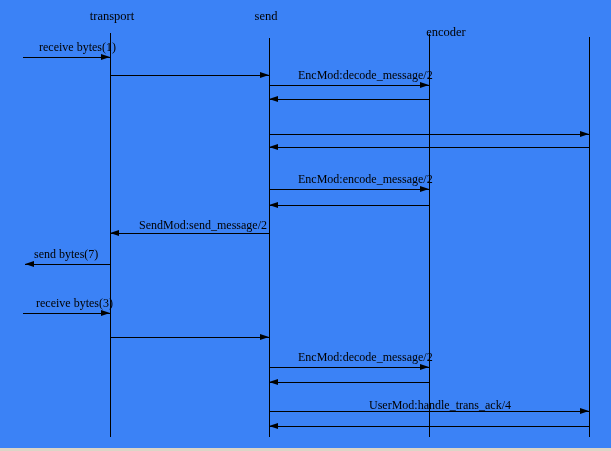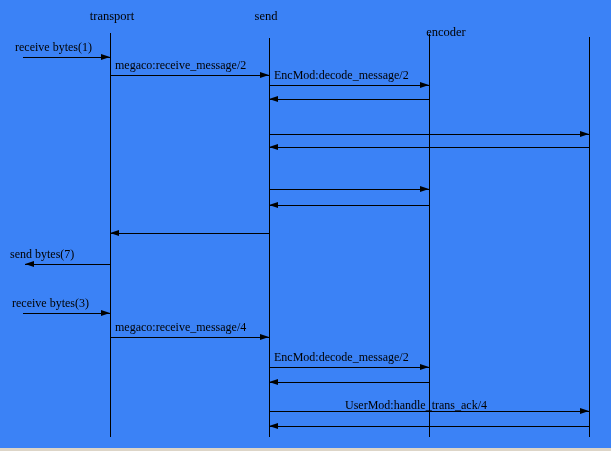--- a/index.html
+++ b/index.html
@@ -13,21 +13,21 @@
   .lifeline-label{
     position:absolute;transform:translateX(-50%);
     font-size:12.5px;color:#000;white-space:nowrap;line-height:14px;
   }
   .msg-line{position:absolute;height:1px;}
   .arrow-head{position:absolute;width:0;height:0;border-top:3.5px solid transparent;border-bottom:3.5px solid transparent;}
   .arrow-right{border-left:9px solid #000;}
   .arrow-left{border-right:9px solid #000;}
   .msg-label{
     position:absolute;font-size:12px;color:#000;
-    white-space:nowrap;line-height:14px;
+    white-space:nowrap;line-height:14px;margin-left:24px;
   }
   .msg-label.centered{transform:translateX(-50%);}
   .bottom-edge{position:absolute;left:0;right:0;bottom:0;height:3px;}
 </style>
 </head>
 <body>
 
 <div id="stage" style="background: #3b82f6;">
   <div class="bottom-edge" style="background: rgb(221, 213, 199);"></div>
 <div class="lifeline-line" style="left: 110px; top: 33px; height: 404px; background: rgb(0, 0, 0);"></div>
@@ -36,45 +36,45 @@
     <div class="lifeline-label" style="left: 266px; top: 9px;">send</div>
     <div class="lifeline-line" style="left: 429px; top: 34px; height: 403px; background: rgb(0, 0, 0);"></div>
     <div class="lifeline-label" style="left: 427px; top: 25px; margin-left: 19px;">encoder</div>
     <div class="lifeline-line" style="left: 589px; top: 37px; height: 400px; background: rgb(0, 0, 0);"></div>
     <div class="lifeline-label" style="left: 586px; top: 9px; margin-left: 48px;">user</div>
     <div class="msg-line" style="left: 23px; top: 57px; width: 87px; background: rgb(0, 0, 0);"></div>
     <div class="arrow-head arrow-right" style="top: 54px; left: 101px; border-left-color: rgb(0, 0, 0);"></div>
     <div class="msg-label" style="left: 15px; top: 40px;">receive bytes(1)</div>
     <div class="msg-line" style="left: 110px; top: 75px; width: 159px; background: rgb(0, 0, 0);"></div>
     <div class="arrow-head arrow-right" style="top: 72px; left: 260px; border-left-color: rgb(0, 0, 0);"></div>
-    <div class="msg-label" style="left: 115px; top: 58px;">megaco:receive_message/2</div>
     <div class="msg-line" style="left: 269px; top: 85px; width: 160px; background: rgb(0, 0, 0);"></div>
     <div class="arrow-head arrow-right" style="top: 82px; left: 420px; border-left-color: rgb(0, 0, 0);"></div>
     <div class="msg-label" style="left: 274px; top: 68px;">EncMod:decode_message/2</div>
     <div class="msg-line" style="left: 269px; top: 99px; width: 160px; background: rgb(0, 0, 0);"></div>
     <div class="arrow-head arrow-left" style="top: 96px; left: 269px; border-right-color: rgb(0, 0, 0);"></div>
     <div class="msg-line" style="left: 269px; top: 134px; width: 320px; background: rgb(0, 0, 0);"></div>
     <div class="arrow-head arrow-right" style="top: 131px; left: 580px; border-left-color: rgb(0, 0, 0);"></div>
     <div class="msg-line" style="left: 269px; top: 147px; width: 320px; background: rgb(0, 0, 0);"></div>
     <div class="arrow-head arrow-left" style="top: 144px; left: 269px; border-right-color: rgb(0, 0, 0);"></div>
     <div class="msg-line" style="left: 269px; top: 189px; width: 160px; background: rgb(0, 0, 0);"></div>
     <div class="arrow-head arrow-right" style="top: 186px; left: 420px; border-left-color: rgb(0, 0, 0);"></div>
+    <div class="msg-label" style="left: 274px; top: 172px;">EncMod:encode_message/2</div>
     <div class="msg-line" style="left: 269px; top: 205px; width: 160px; background: rgb(0, 0, 0);"></div>
     <div class="arrow-head arrow-left" style="top: 202px; left: 269px; border-right-color: rgb(0, 0, 0);"></div>
     <div class="msg-line" style="left: 110px; top: 233px; width: 159px; background: rgb(0, 0, 0);"></div>
     <div class="arrow-head arrow-left" style="top: 230px; left: 110px; border-right-color: rgb(0, 0, 0);"></div>
+    <div class="msg-label" style="left: 115px; top: 218px;">SendMod:send_message/2</div>
     <div class="msg-line" style="left: 25px; top: 264px; width: 85px; background: rgb(0, 0, 0);"></div>
     <div class="arrow-head arrow-left" style="top: 261px; left: 25px; border-right-color: rgb(0, 0, 0);"></div>
     <div class="msg-label" style="left: 10px; top: 247px;">send bytes(7)</div>
     <div class="msg-line" style="left: 23px; top: 313px; width: 87px; background: rgb(0, 0, 0);"></div>
     <div class="arrow-head arrow-right" style="top: 310px; left: 101px; border-left-color: rgb(0, 0, 0);"></div>
     <div class="msg-label" style="left: 12px; top: 296px;">receive bytes(3)</div>
     <div class="msg-line" style="left: 110px; top: 337px; width: 159px; background: rgb(0, 0, 0);"></div>
     <div class="arrow-head arrow-right" style="top: 334px; left: 260px; border-left-color: rgb(0, 0, 0);"></div>
-    <div class="msg-label" style="left: 115px; top: 320px;">megaco:receive_message/4</div>
     <div class="msg-line" style="left: 269px; top: 367px; width: 160px; background: rgb(0, 0, 0);"></div>
     <div class="arrow-head arrow-right" style="top: 364px; left: 420px; border-left-color: rgb(0, 0, 0);"></div>
     <div class="msg-label" style="left: 274px; top: 350px;">EncMod:decode_message/2</div>
     <div class="msg-line" style="left: 269px; top: 382px; width: 160px; background: rgb(0, 0, 0);"></div>
     <div class="arrow-head arrow-left" style="top: 379px; left: 269px; border-right-color: rgb(0, 0, 0);"></div>
     <div class="msg-line" style="left: 269px; top: 411px; width: 320px; background: rgb(0, 0, 0);"></div>
     <div class="arrow-head arrow-right" style="top: 408px; left: 580px; border-left-color: rgb(0, 0, 0);"></div>
     <div class="msg-label centered" style="left: 416px; top: 398px; text-align: center;">UserMod:handle_trans_ack/4</div>
     <div class="msg-line" style="left: 269px; top: 426px; width: 320px; background: rgb(0, 0, 0);"></div>
     <div class="arrow-head arrow-left" style="top: 423px; left: 269px; border-right-color: rgb(0, 0, 0);"></div>

